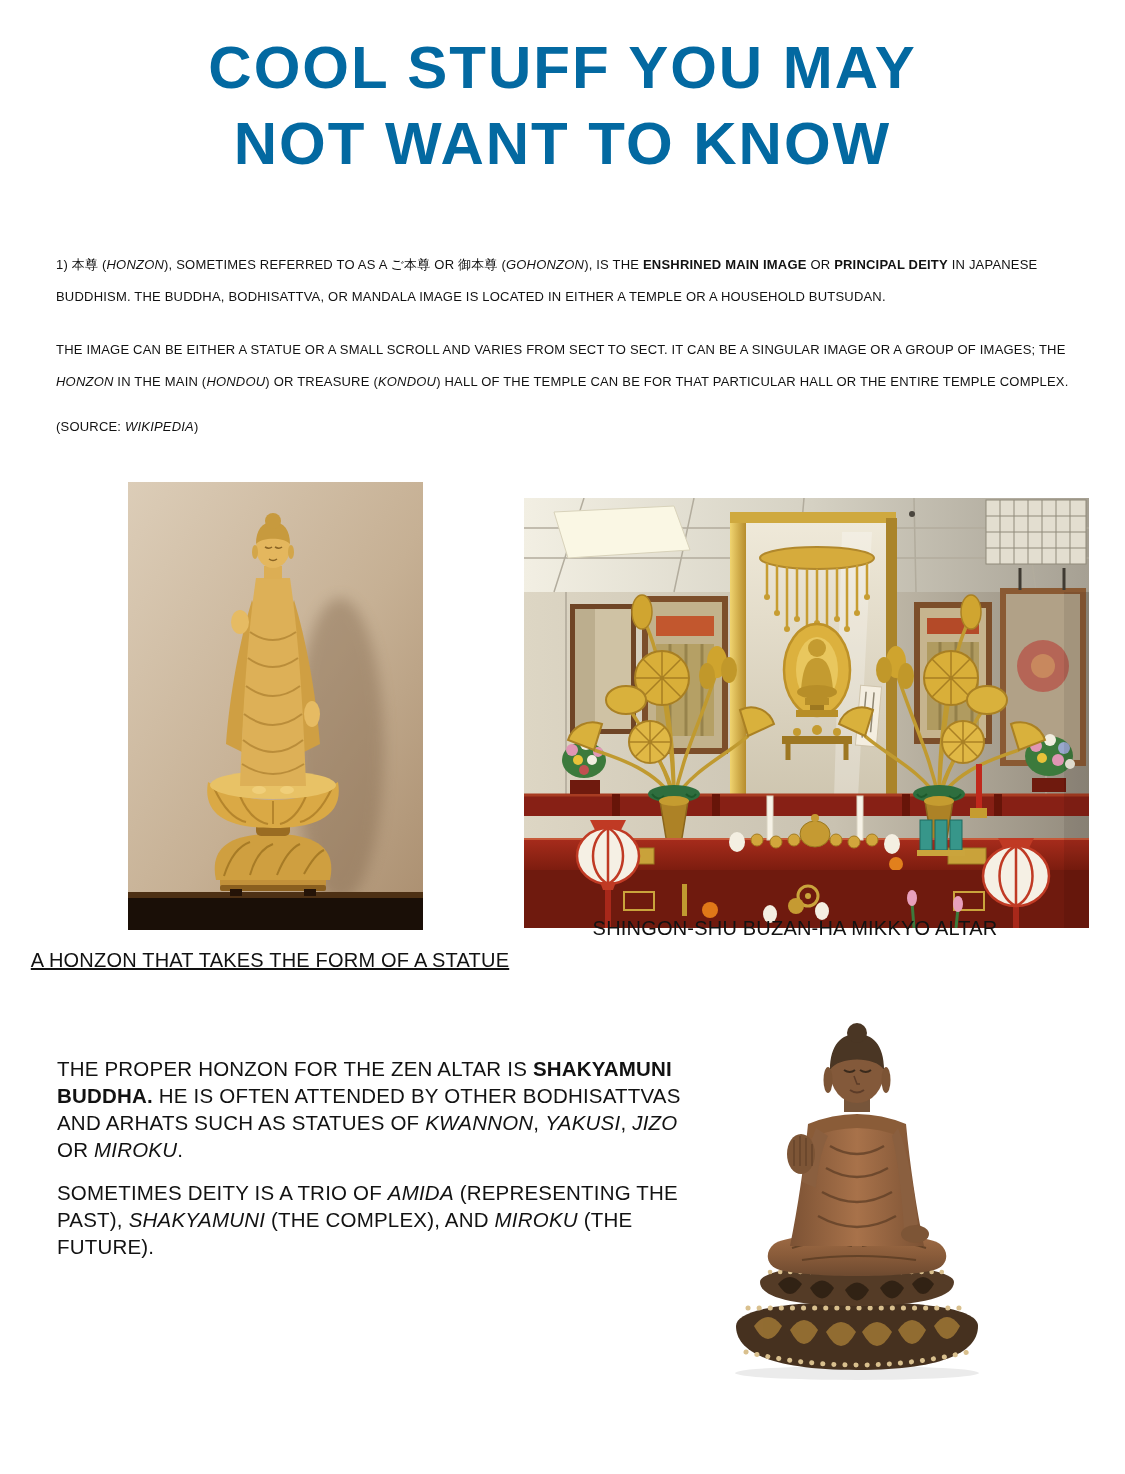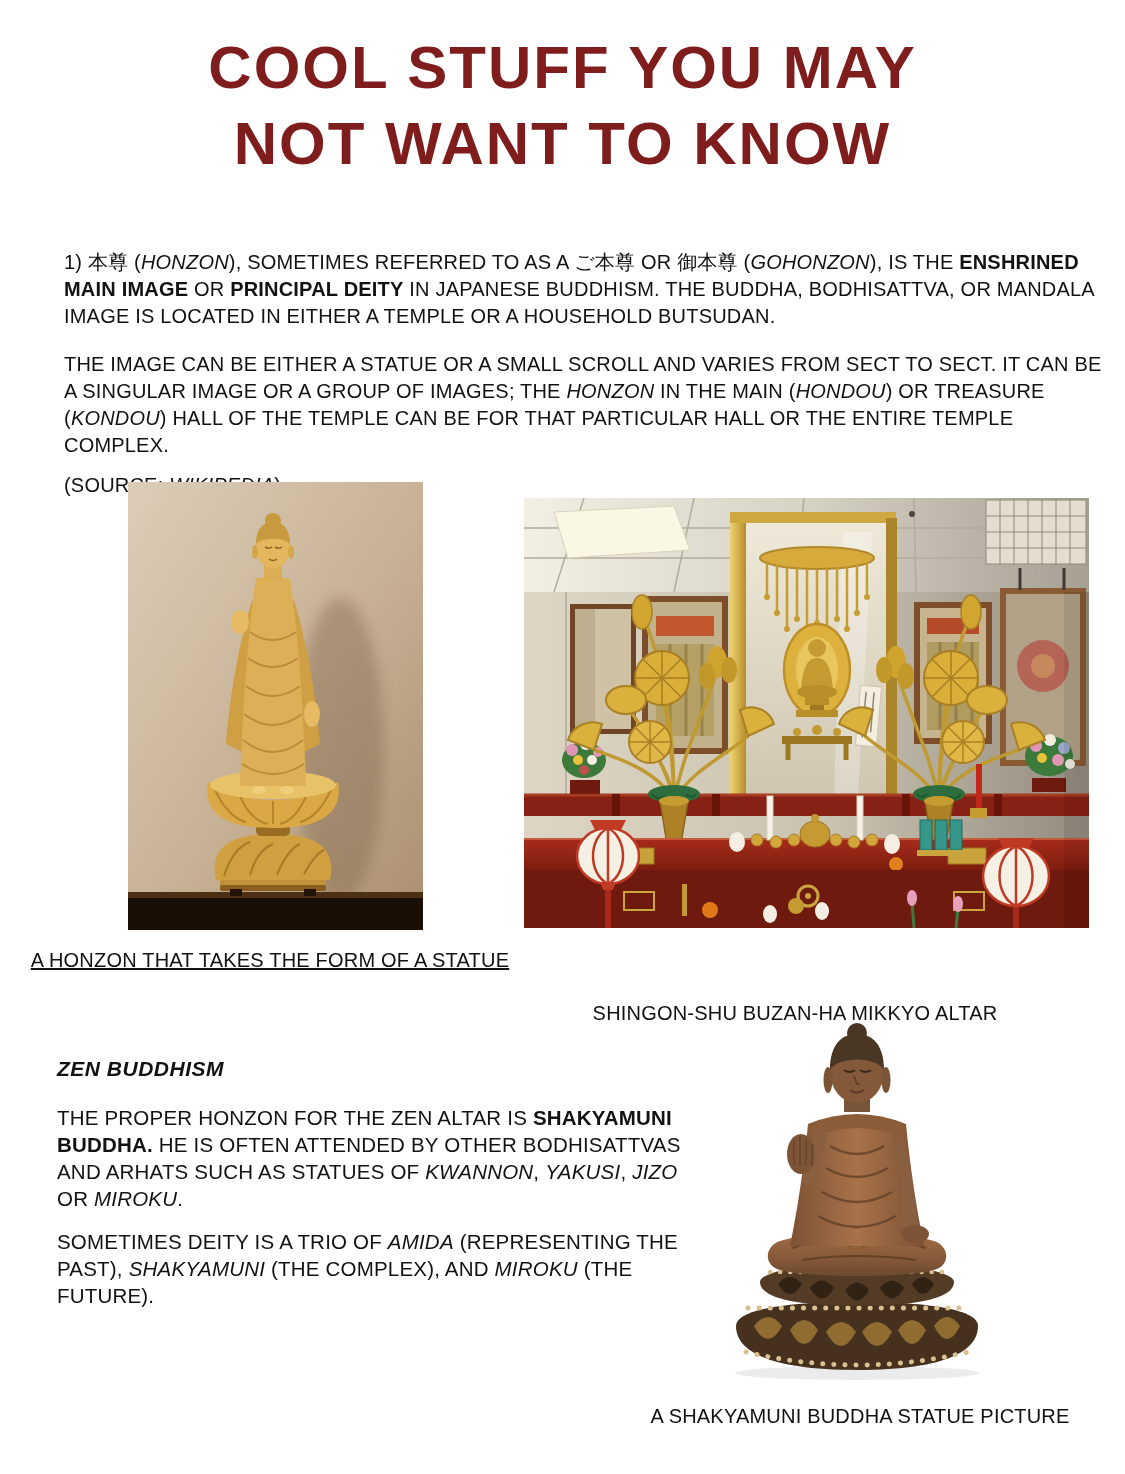--- a/index.html
+++ b/index.html
@@ -1,37 +1,37 @@
 <!DOCTYPE html>
 <html><head>
 <meta charset="utf-8">
 <style>
   * { margin:0; padding:0; box-sizing:border-box; }
   html,body { width:1125px; height:1474px; background:#fff; }
   body { font-family:"Liberation Sans", sans-serif; color:#121212; position:relative; overflow:hidden; }
   .abs { position:absolute; }
   .title { top:30px; left:0; width:1125px; text-align:center; font-weight:700;
            font-size:60px; line-height:76px; letter-spacing:2px; }
-  .intro { left:64px; top:249px; width:1046px; font-size:20px; line-height:27px; letter-spacing:.2px; }
+  .intro { left:56px; top:249px; width:1046px; font-size:13px; line-height:32px; letter-spacing:.2px; }
   .intro .p1 { margin-bottom:21px; }
   .intro .p2 { margin-bottom:13px; }
   .fig { display:block; }
   .caption { font-size:20px; text-align:center; letter-spacing:.2px; }
   .cap-honzon { left:20px; top:946px; width:500px; line-height:29px;text-decoration:underline; }
-  .cap-altar  { left:540px; top:1000px; width:510px; line-height:27px;text-align:center; }
+  .cap-altar  { left:540px; top:915px; width:510px; line-height:27px;text-align:center; }
   .cap-shak   { left:630px; top:1403px; width:460px; line-height:27px; }
   .zen { left:57px; top:1055px; width:650px; font-size:20.5px; line-height:27px; letter-spacing:.2px; }
   .zen h2 { font-size:21px; font-weight:700; font-style:italic; line-height:28px; margin-bottom:21px; letter-spacing:.5px; }
   .zen .zp1 { margin-bottom:16px; }
   .zen .zp2 { margin-bottom:16px; }
 </style>
 </head>
 <body>
 
-<div class="abs title" style="color: #7f1d1d;">
+<div class="abs title" style="color: #0369a1;">
   <div>COOL STUFF YOU MAY</div>
   <div>NOT WANT TO KNOW</div>
 </div>
 
 <div class="abs intro">
   <p class="p1"><span>1) 本尊 (</span><span style="font-style: italic;">HONZON</span><span>), SOMETIMES REFERRED TO AS A ご本尊 OR 御本尊 (</span><span style="font-style: italic;">GOHONZON</span><span>), IS THE </span><span style="font-weight: 700;">ENSHRINED MAIN IMAGE</span><span> OR </span><span style="font-weight: 700;">PRINCIPAL DEITY</span><span> IN JAPANESE BUDDHISM. THE BUDDHA, BODHISATTVA, OR MANDALA IMAGE IS LOCATED IN EITHER A TEMPLE OR A HOUSEHOLD BUTSUDAN.</span></p>
   <p class="p2"><span>THE IMAGE CAN BE EITHER A STATUE OR A SMALL SCROLL AND VARIES FROM SECT TO SECT. IT CAN BE A SINGULAR IMAGE OR A GROUP OF IMAGES; THE </span><span style="font-style: italic;">HONZON</span><span> IN THE MAIN (</span><span style="font-style: italic;">HONDOU</span><span>) OR TREASURE (</span><span style="font-style: italic;">KONDOU</span><span>) HALL OF THE TEMPLE CAN BE FOR THAT PARTICULAR HALL OR THE ENTIRE TEMPLE COMPLEX.</span></p>
   <p class="psrc"><span>(SOURCE: </span><span style="font-style: italic;">WIKIPEDIA</span><span>)</span></p>
 </div>
 
@@ -288,21 +288,20 @@
   </g>
   <rect x="540" y="94" width="25" height="336" fill="#000" opacity="0.08"></rect>
 </svg>
 
 <div class="abs caption cap-honzon">
   <div><span>A HONZON THAT TAKES THE FORM OF A STATUE</span></div>
 </div>
 <div class="abs caption cap-altar">SHINGON-SHU BUZAN-HA MIKKYO ALTAR</div>
 
 <div class="abs zen">
-  <h2>ZEN BUDDHISM</h2>
   <p class="zp1"><span>THE PROPER HONZON FOR THE ZEN ALTAR IS </span><span style="font-weight: 700;">SHAKYAMUNI BUDDHA.</span><span> HE IS OFTEN ATTENDED BY OTHER BODHISATTVAS AND ARHATS SUCH AS STATUES OF </span><span style="font-style: italic;">KWANNON</span><span>, </span><span style="font-style: italic;">YAKUSI</span><span>, </span><span style="font-style: italic;">JIZO</span><span> OR </span><span style="font-style: italic;">MIROKU</span><span>.</span></p>
   <p class="zp2"><span>SOMETIMES DEITY IS A TRIO OF </span><span style="font-style: italic;">AMIDA</span><span> (REPRESENTING THE PAST), </span><span style="font-style: italic;">SHAKYAMUNI</span><span> (THE COMPLEX), AND </span><span style="font-style: italic;">MIROKU</span><span> (THE FUTURE).</span></p>
 </div>
 
 <svg class="abs fig" style="left:712px; top:996px;" width="290" height="385" viewBox="0 0 290 385" xmlns="http://www.w3.org/2000/svg">
   <defs>
     <linearGradient id="bz" x1="0" y1="0" x2="0" y2="1">
       <stop offset="0" stop-color="#a06c46"></stop>
         <stop offset="0.5" stop-color="#8a5c3a"></stop>
         <stop offset="1" stop-color="#6e4a30"></stop>
@@ -353,14 +352,13 @@
     <circle cx="145" cy="37" r="10" fill="#4a3624"></circle>
     <ellipse cx="116" cy="84" rx="4.5" ry="13" fill="#7c5435"></ellipse>
     <ellipse cx="174" cy="84" rx="4.5" ry="13" fill="#7c5435"></ellipse>
     <path d="M132,74 q6,4 11,0 M148,74 q6,4 11,0" stroke="#3a2a1c" stroke-width="2" fill="none"></path>
     <path d="M142,80 l3,8 l3,0" stroke="#5c3c28" stroke-width="1.5" fill="none"></path>
     <path d="M138,94 q7,5 14,0" stroke="#5c3c28" stroke-width="2" fill="none"></path>
   </g>
 </svg>
 
 <div class="abs caption cap-shak">
-  <div>A SHAKYAMUNI BUDDHA STATUE PICTURE</div>
 </div>
 
 </body></html>

